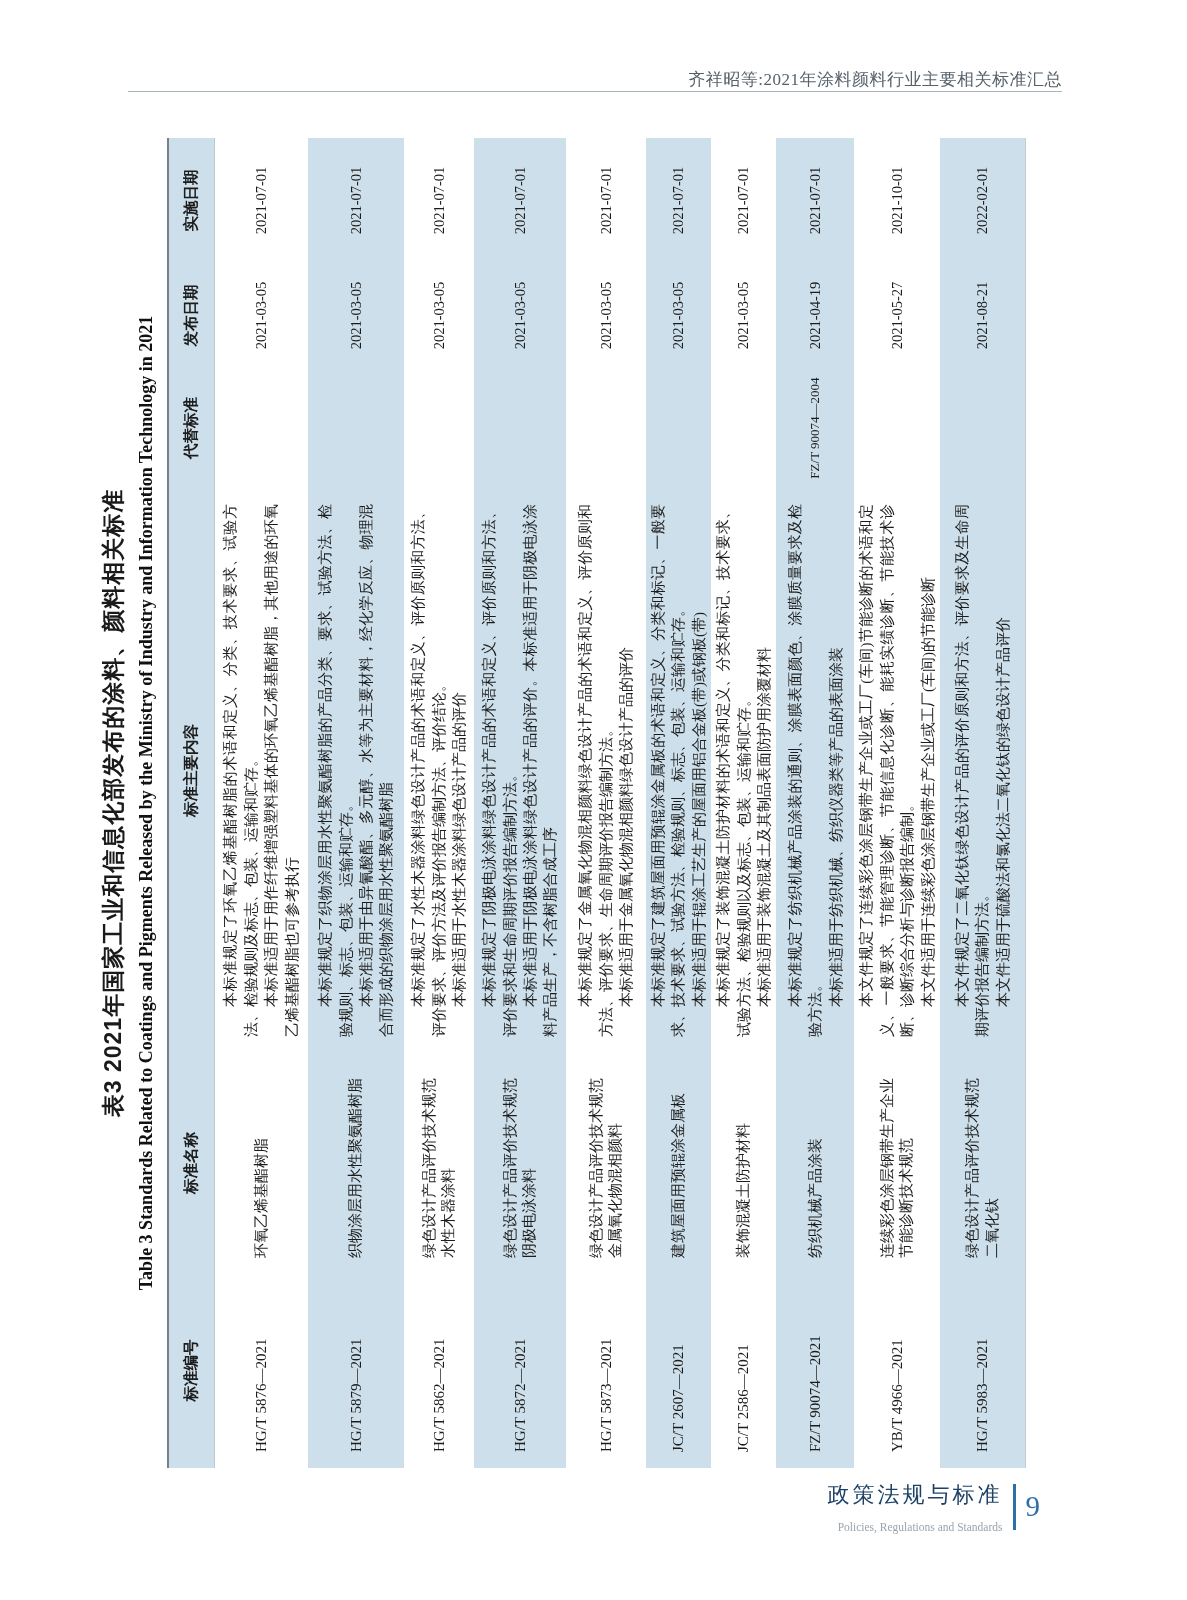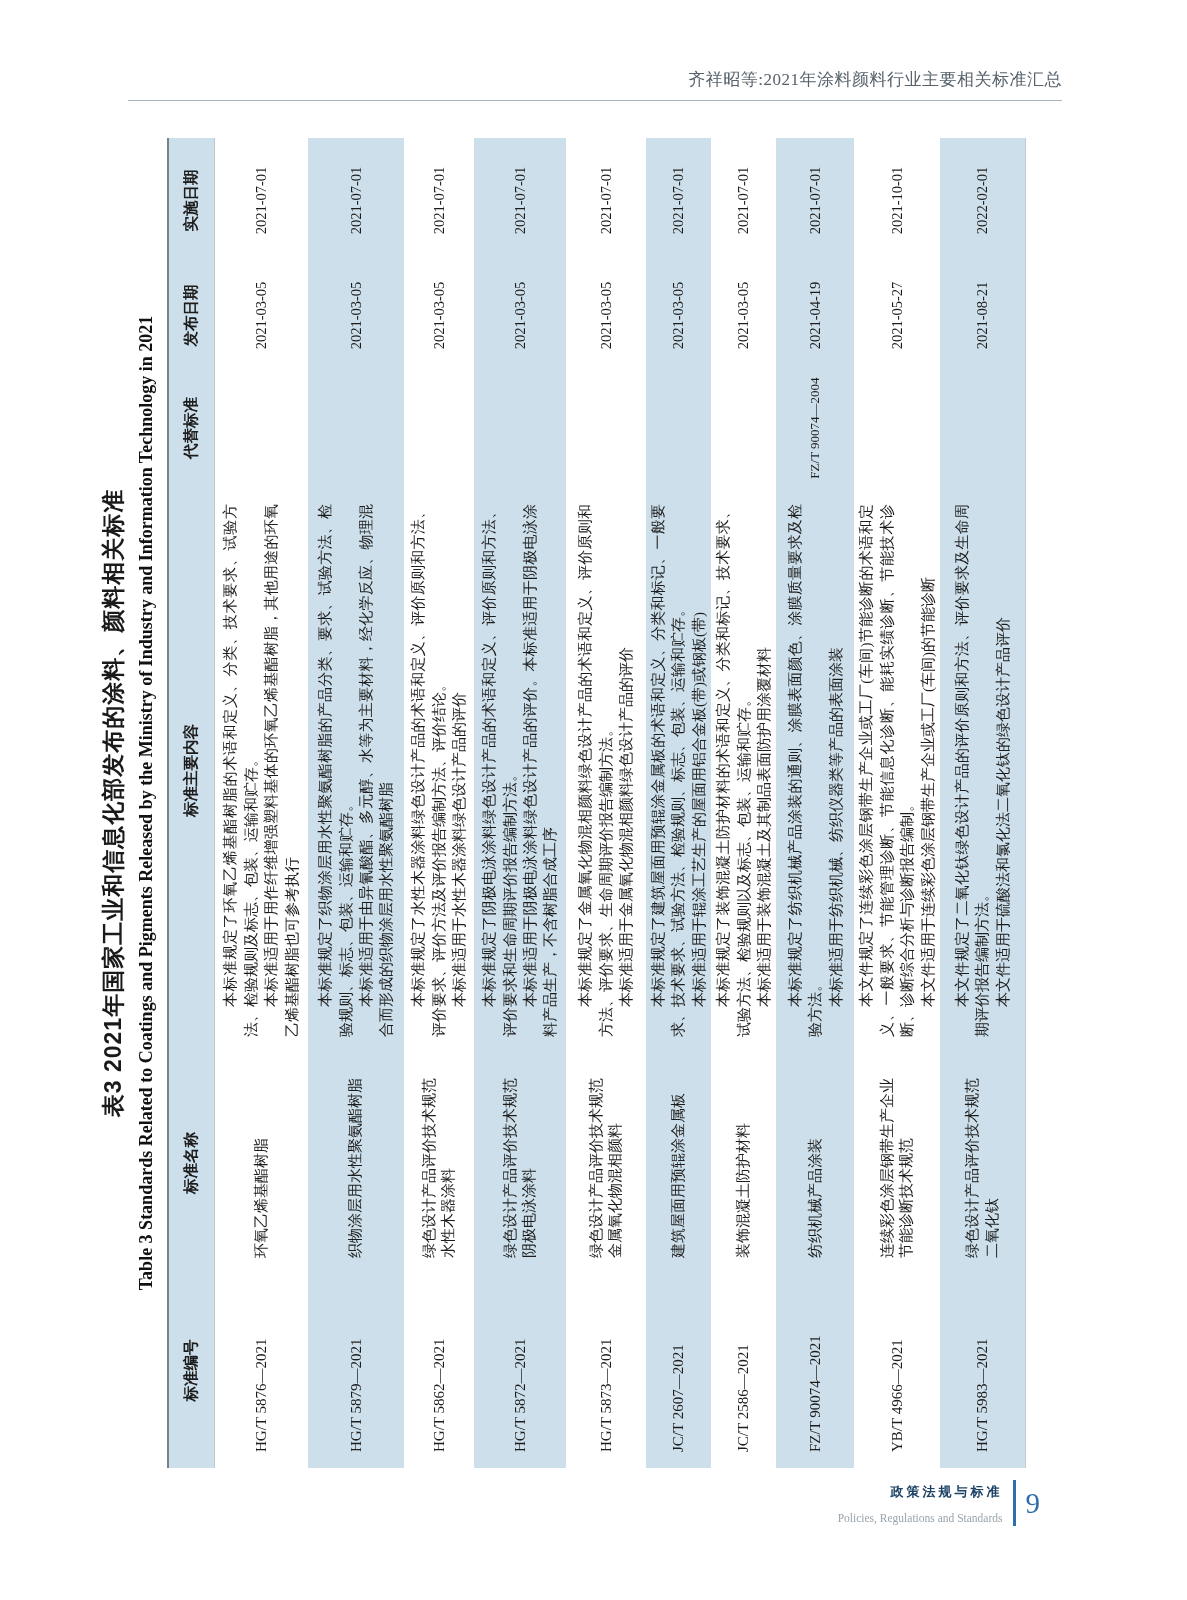--- a/index.html
+++ b/index.html
@@ -5,21 +5,21 @@
   html,body{margin:0;padding:0;}
   body{
     width:1187px;height:1600px;position:relative;background:#ffffff;
     font-family:"Liberation Serif","DejaVu Serif",serif;
     overflow:hidden;
   }
   
   .page-header{
     position:absolute;left:128px;top:68px;width:934px;
     text-align:right;color:#56616b;font-size:17px;letter-spacing:.5px;
-    padding-bottom:9px;border-bottom:1px solid #aab6bd;
+    border-bottom:1px solid #aab6bd;
   }
   
   .rotated{
     position:absolute;left:98px;top:1468px;width:1330px;height:920px;
     transform:rotate(-90deg);transform-origin:0 0;
   }
   .tbl-title-zh{
     text-align:center;font-family:"Liberation Sans","DejaVu Sans",sans-serif;
     font-weight:bold;font-size:23px;color:#1a1a1a;letter-spacing:1px;margin:0 0 7px 0;
   }
@@ -49,21 +49,21 @@
   td.rep{text-align:center;font-size:13px;white-space:nowrap;}
   td.date{text-align:center;font-size:14.5px;white-space:nowrap;}
   
   .page-footer{
     position:absolute;top:1480px;right:147px;
     display:flex;align-items:center;gap:10px;
   }
   .footer-titles{text-align:right;}
   .footer-zh{
     font-family:"Liberation Sans","DejaVu Sans",sans-serif;
-    font-weight:bold;font-size:13px;color:#1d4266;letter-spacing:3px;
+    font-weight:normal;font-size:22px;color:#1d4266;letter-spacing:3px;
   }
   .footer-en{font-size:11.5px;color:#99a4ac;margin-top:11px;}
   .footer-bar{width:3px;height:46px;background:#2f6ea8;}
   .footer-num{
     font-family:"Liberation Serif","DejaVu Serif",serif;
     font-size:29px;color:#2f6ea8;line-height:1;
   }
 </style>
 </head>
 <body>

